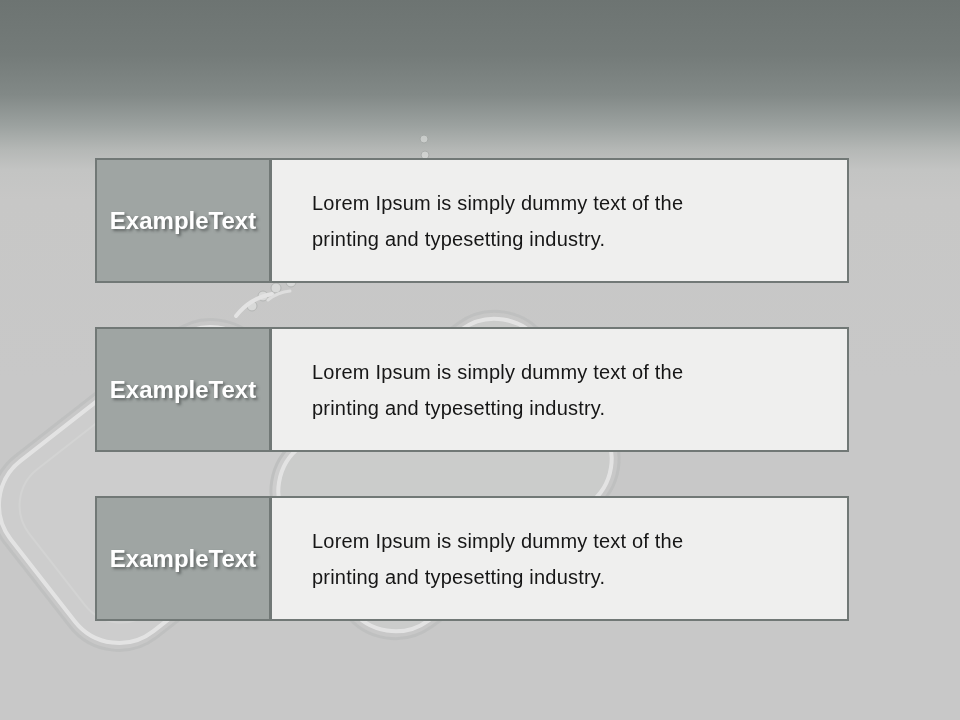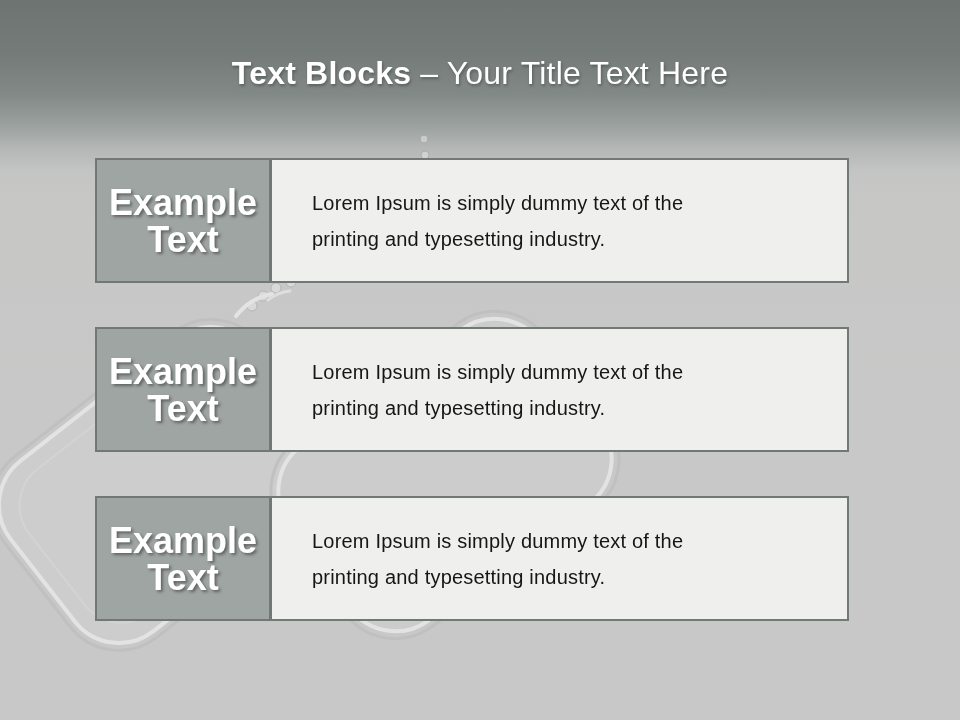--- a/index.html
+++ b/index.html
@@ -42,24 +42,24 @@
     height:125px;
     margin-bottom:44px;
     border:2px solid #717876;
     background:#efefee;
   }
   .block-label{
     box-sizing:border-box;
     flex:0 0 175px;
     border-right:3px solid #717876;
     background:#9fa5a3;
-    display:flex;flex-direction:column;
+    display:flex;
     justify-content:center;align-items:center;
     color:#ffffff;font-weight:bold;
-    font-size:36px;line-height:37px;
+    font-size:24px;line-height:37px;
     text-shadow:2px 2px 3px rgba(45,50,49,0.55);
   }
   .block-body{
     flex:1;
     display:flex;flex-direction:column;justify-content:center;
     padding:0 20px 0 40px;
     color:#161616;
     font-size:20px;line-height:36px;
     letter-spacing:0.2px;
   }
@@ -101,23 +101,20 @@
         <circle cx="423" cy="172" r="4"></circle>
         <circle cx="425" cy="155" r="4"></circle>
         <circle cx="424" cy="139" r="4"></circle>
       </g>
 
       <path d="M236 316 q14 -18 36 -22" fill="none" stroke="#ffffff" stroke-width="4" stroke-linecap="round"></path>
       <path d="M268 300 q10 -8 22 -9" fill="none" stroke="#f4f5f4" stroke-width="3" stroke-linecap="round"></path>
     </g>
   </svg>
 
-  <div class="title-row">
-    <span class="title-bold">Text Blocks</span><span class="title-rest">– Your Title Text Here</span>
-  </div>
 
   <div class="blocks">
 
     <div class="block">
       <div class="block-label">
         <span>Example</span>
         <span>Text</span>
       </div>
       <div class="block-body">
         <span>Lorem Ipsum is simply dummy text of the</span>

